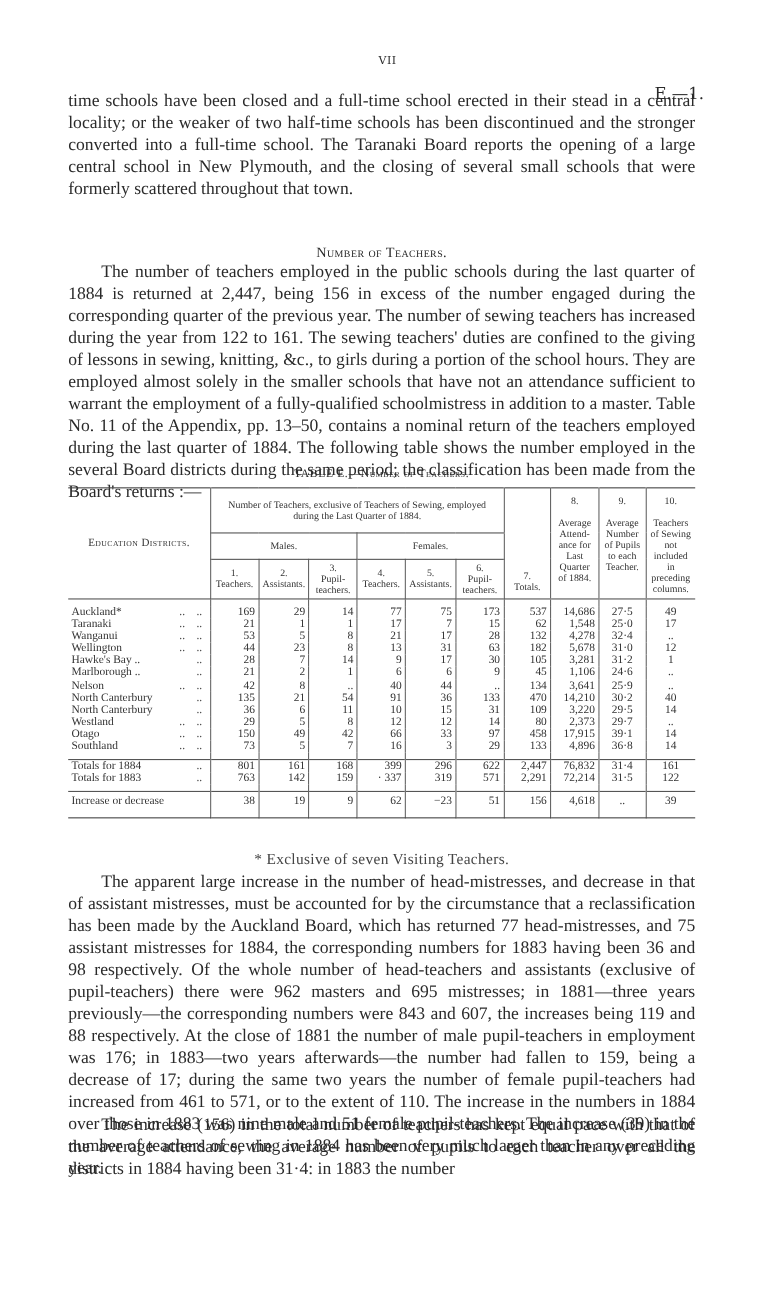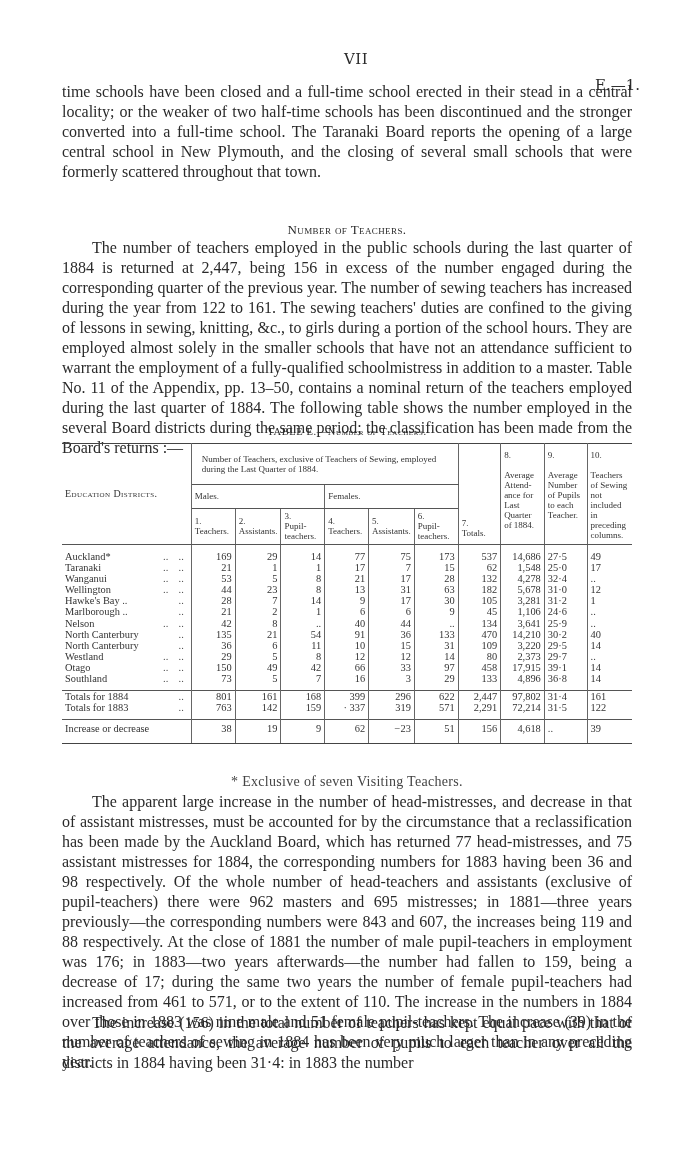--- a/index.html
+++ b/index.html
@@ -1,44 +1,44 @@
 <!DOCTYPE html>
 <html><head>
 <meta charset="utf-8">
 <style>
   html, body { margin:0; padding:0; background:#ffffff; }
   body { width:700px; height:1173px; position:relative; overflow:hidden;
          font-family:"DejaVu Serif","Liberation Serif",serif; color:#2a2a2a; }
   .page { position:absolute; left:62px; top:0; width:570px; }
   .header { position:absolute; top:48px; left:0; width:570px; height:20px; font-size:13px; }
-  .header .folio { position:absolute; left:282px; top:2px; font-size:15px; letter-spacing:0.5px; }
+  .header .folio { position:absolute; left:282px; top:2px; font-size:10px; letter-spacing:0.5px; }
   .header .ref { position:absolute; right:-8px; top:0px; font-size:15px;margin-top:28px; }
   .para { font-family:"Liberation Serif","DejaVu Serif",serif; font-size:16px; line-height:20px;
           text-align:justify; margin:0; }
   .indent { text-indent:30px; }
   .p1 { position:absolute; top:82px; left:0; width:570px; }
   .sec-title { position:absolute; top:222px; left:0; width:570px; text-align:center;
                font-family:"Liberation Serif",serif; font-size:13px; font-variant:small-caps; letter-spacing:0.4px; }
   .p2 { position:absolute; top:238px; left:0; width:570px; }
   .tbl-title { position:absolute; top:426px; left:0; width:570px; text-align:center;
                font-family:"Liberation Serif",serif; font-size:10.5px; letter-spacing:0.6px; }
   .tbl-title .sc { font-variant:small-caps; }
   table.tE { position:absolute; top:443px; left:0; width:570px; border-collapse:collapse;
              font-family:"Liberation Serif",serif; font-size:10.4px; color:#333; }
   table.tE th, table.tE td { padding:0 3px; }
-  table.tE th { font-weight:normal; text-align:left; vertical-align:middle; line-height:10px; font-size:9px;margin-top:40px; }
+  table.tE th { font-weight:normal; text-align:center; vertical-align:middle; line-height:10px; font-size:9px;margin-top:40px; }
   .bt { border-top:1.5px solid #444; }
   .bb { border-bottom:1.2px solid #555; }
   .bl { border-left:1px solid #666; }
   .br { border-right:1px solid #666; }
   .hdr-num { font-size:9px; }
   .dist { text-align:left !important; white-space:nowrap; }
   .dist-hdr { font-variant:small-caps; font-size:10px !important; letter-spacing:0.4px; }
   td.num { text-align:right; padding-right:10px; }
-  td.c { }
+  td.c { text-align:center; }
   tr.data td { line-height:11.1px; height:11.1px; }
   tr.gap td { height:6px; }
   .dots { color:#444; }
   .footnote { position:absolute; top:774px; left:0; width:570px; text-align:center;
               font-family:"Liberation Serif",serif; font-size:14px; letter-spacing:0.3px; color:#444; }
   .p3 { position:absolute; top:792px; left:0; width:570px; }
 </style>
 </head>
 <body>
 
@@ -310,21 +310,21 @@
         </tr>
         <tr class="data ">
           <td class="dist br" style="border-top: 1.2px solid rgb(85, 85, 85);"><span>Totals for 1884</span><span class="dots" style="float: right; white-space: pre; padding-right: 4px;">..</span></td>
           <td class="num br" style="border-top: 1.2px solid rgb(85, 85, 85);">801</td>
           <td class="num br" style="border-top: 1.2px solid rgb(85, 85, 85);">161</td>
           <td class="num br" style="border-top: 1.2px solid rgb(85, 85, 85);">168</td>
           <td class="num br" style="border-top: 1.2px solid rgb(85, 85, 85);">399</td>
           <td class="num br" style="border-top: 1.2px solid rgb(85, 85, 85);">296</td>
           <td class="num br" style="border-top: 1.2px solid rgb(85, 85, 85);">622</td>
           <td class="num br" style="border-top: 1.2px solid rgb(85, 85, 85);">2,447</td>
-          <td class="num br" style="border-top: 1.2px solid rgb(85, 85, 85);">97,802</td>
+          <td class="num br" style="border-top: 1.2px solid rgb(85, 85, 85);">76,832</td>
           <td class="c br" style="border-top: 1.2px solid rgb(85, 85, 85);">31·4</td>
           <td class="c" style="border-top: 1.2px solid rgb(85, 85, 85);">161</td>
         </tr>
         <tr class="data ">
           <td class="dist br"><span>Totals for 1883</span><span class="dots" style="float: right; white-space: pre; padding-right: 4px;">..</span></td>
           <td class="num br">763</td>
           <td class="num br">142</td>
           <td class="num br">159</td>
           <td class="num br">· 337</td>
           <td class="num br">319</td>

